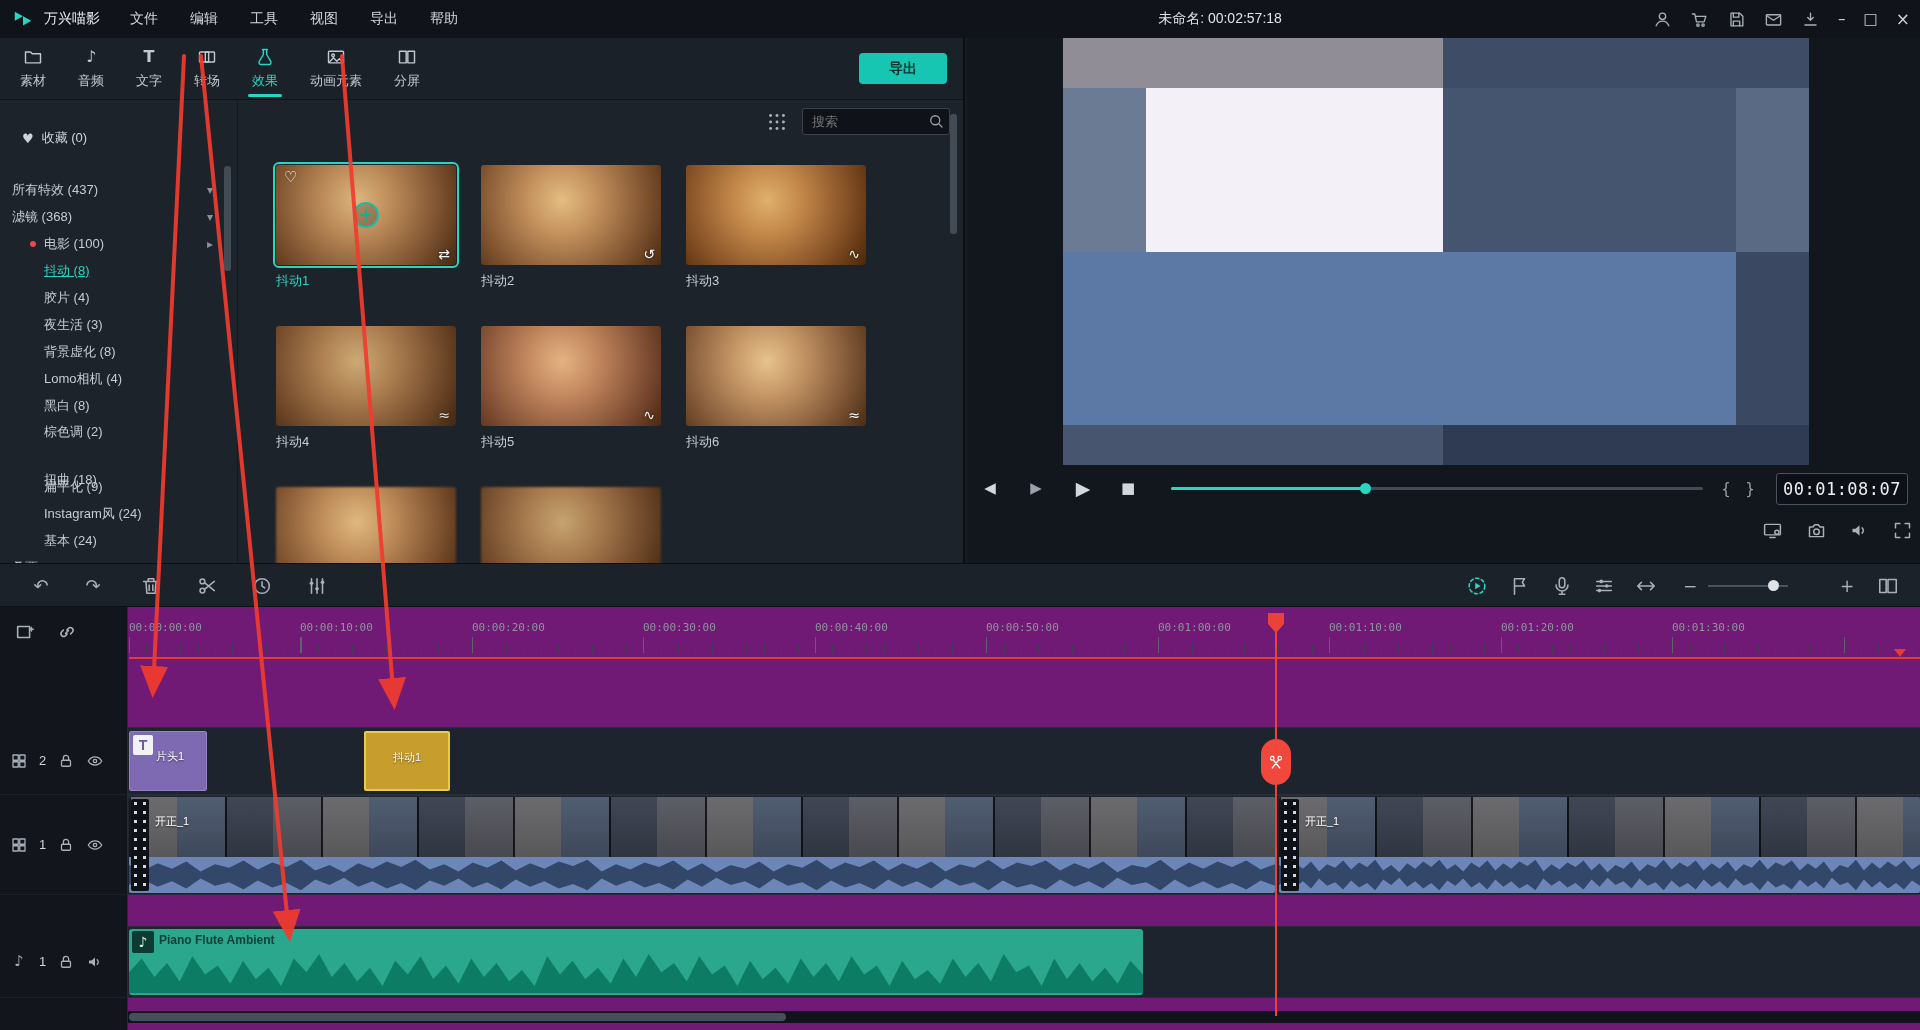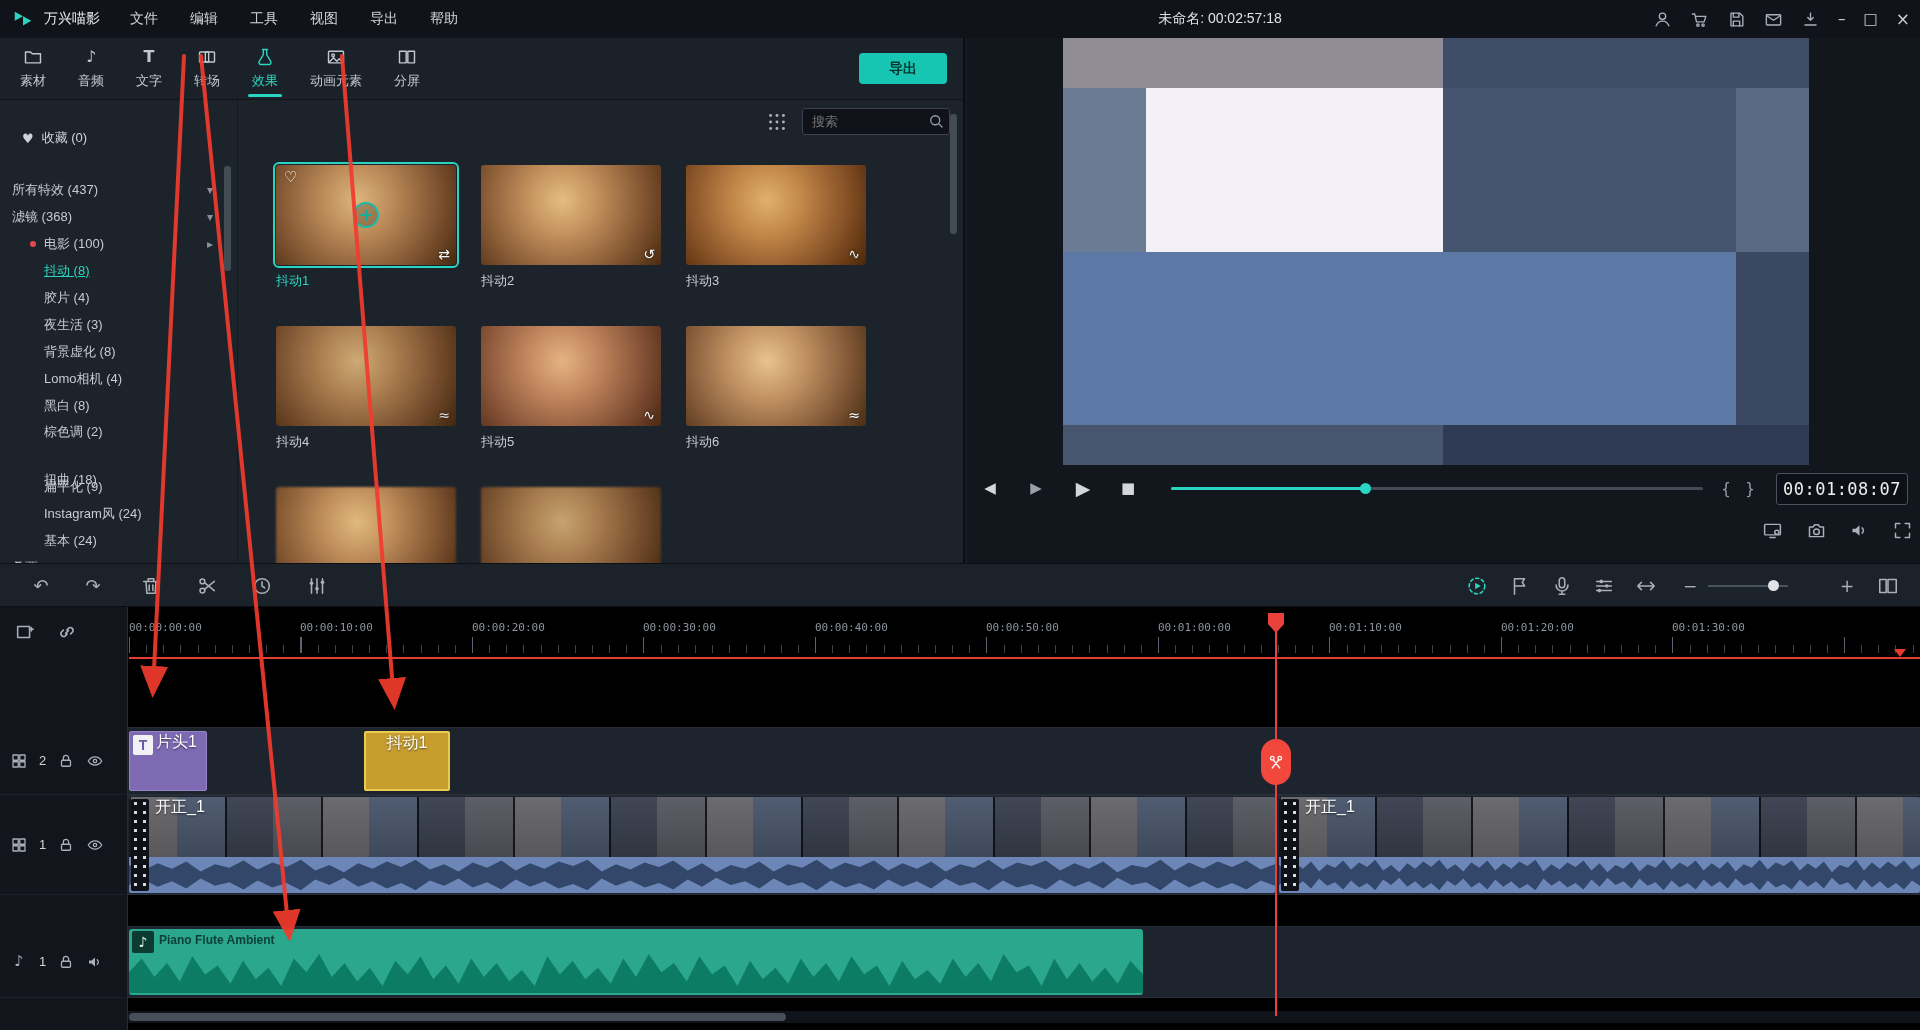--- a/index.html
+++ b/index.html
@@ -59,35 +59,35 @@
 .seek-track{position:absolute;left:204px;top:449px;width:532px;height:3px;background:#434c58;border-radius:2px}
 .seek-fill{position:absolute;left:0;top:0;height:3px;width:195px;background:#29d6c2;border-radius:2px}
 .seek-knob{position:absolute;left:189px;top:-4px;width:11px;height:11px;border-radius:50%;background:#29d6c2}
 .tc-box{position:absolute;left:809px;top:435px;width:132px;height:32px;border:1px solid #4a525e;border-radius:3px;background:#0d1117;color:#eceff2;display:flex;align-items:center;justify-content:center;font-family:"DejaVu Sans Mono","Liberation Mono",monospace;font-size:17px;letter-spacing:.5px}
 
 .tl-toolbar{position:absolute;top:563px;left:0;right:0;height:44px;background:#1c222a;border-top:1px solid #0c0f14;border-bottom:1px solid #0c0f14;z-index:15}
 .tbi{position:absolute;top:11px;width:22px;height:22px}
 .zoom-track{position:absolute;left:1708px;top:21px;width:80px;height:2px;background:#4a525e}
 .zoom-knob{position:absolute;left:1768px;top:16px;width:11px;height:11px;border-radius:50%;background:#dfe3e8}
 
-.timeline{position:absolute;top:607px;left:0;right:0;bottom:0;background:#000000}
+.timeline{position:absolute;top:607px;left:0;right:0;bottom:0;background:#701a75}
 .tl-headcol{position:absolute;left:0;top:0;width:128px;bottom:0;background:#12161c;border-right:1px solid #262c35;z-index:4}
 .rlabel{position:absolute;top:14px;font-family:"DejaVu Sans Mono","Liberation Mono",monospace;font-size:11px;color:#8e959e;white-space:nowrap}
 .tick-minor{position:absolute;left:129px;right:0;top:38px;height:8px;background:repeating-linear-gradient(90deg,#3b434e 0 1px,transparent 1px 17.15px)}
 .tick-major{position:absolute;left:129px;right:0;top:30px;height:16px;background:repeating-linear-gradient(90deg,#5a626d 0 1px,transparent 1px 171.5px)}
 .redline{position:absolute;left:129px;right:0;top:50px;height:2px;background:#e63b31;z-index:3}
 .redline-end{position:absolute;right:14px;top:42px;width:0;height:0;border-left:6px solid transparent;border-right:6px solid transparent;border-top:8px solid #e63b31;z-index:3}
 .trow{position:absolute;left:128px;right:0;background:#1e242d;border-top:1px solid #272e37;border-bottom:1px solid #272e37}
 .trackhead{position:absolute;left:0;width:128px;display:flex;align-items:center;gap:11px;padding-left:10px;color:#9aa2ac;border-bottom:1px solid #1b212a;z-index:5}
 .tnum{color:#cfd4da;font-size:13px}
 .hicon{width:18px;height:18px}
 .clip{position:absolute;z-index:2}
 .clip-title{background:#7d6ab3;border:1px solid #9486c6;border-radius:2px}
 .clip-fx{background:#c79d2d;border:2px solid #e9cb50;border-radius:2px}
-.clip-label{position:absolute;left:26px;top:0;color:#fff;font-size:16px;text-shadow:0 1px 2px rgba(0,0,0,.55);white-space:nowrap}
+.clip-label{position:absolute;left:26px;top:17px;color:#fff;font-size:11px;text-shadow:0 1px 2px rgba(0,0,0,.55);white-space:nowrap}
 .tbox{position:absolute;left:3px;top:3px;width:20px;height:20px;background:#f2f2f6;color:#6b58a6;border-radius:2px;display:flex;align-items:center;justify-content:center;font-weight:bold;font-size:14px}
 .vidclip{background:linear-gradient(180deg,#4a5160,#343a46 60%,#2b303a);border-radius:2px;overflow:hidden}
 .film{position:absolute;left:0;right:0;top:0;height:60px;background:linear-gradient(180deg,#4e5565,#353b48);overflow:hidden}
 .film::before{content:"";position:absolute;inset:0;background:repeating-linear-gradient(90deg,rgba(195,172,140,.25) 0 48px,rgba(92,120,158,.22) 48px 96px,rgba(35,38,48,.3) 96px 144px,rgba(152,132,110,.2) 144px 192px)}
 .film::after{content:"";position:absolute;inset:0;background:repeating-linear-gradient(90deg,rgba(8,10,14,.85) 0 2px,transparent 2px 96px)}
 .filmicon{position:absolute;left:2px;top:2px;bottom:2px;width:18px;background:#0e1218;border-radius:2px;z-index:3}
 .filmicon::before,.filmicon::after{content:"";position:absolute;top:3px;bottom:3px;width:3px;background:repeating-linear-gradient(180deg,#d7dbe0 0 3px,transparent 3px 9px)}
 .filmicon::before{left:3px}.filmicon::after{right:3px}
 .bluewave{position:absolute;left:0;right:0;top:60px;height:36px;background:#33476b;overflow:hidden}
 .bluewave svg{position:absolute;left:0;width:100%;height:50%;fill:#7b97cb;opacity:.8}

